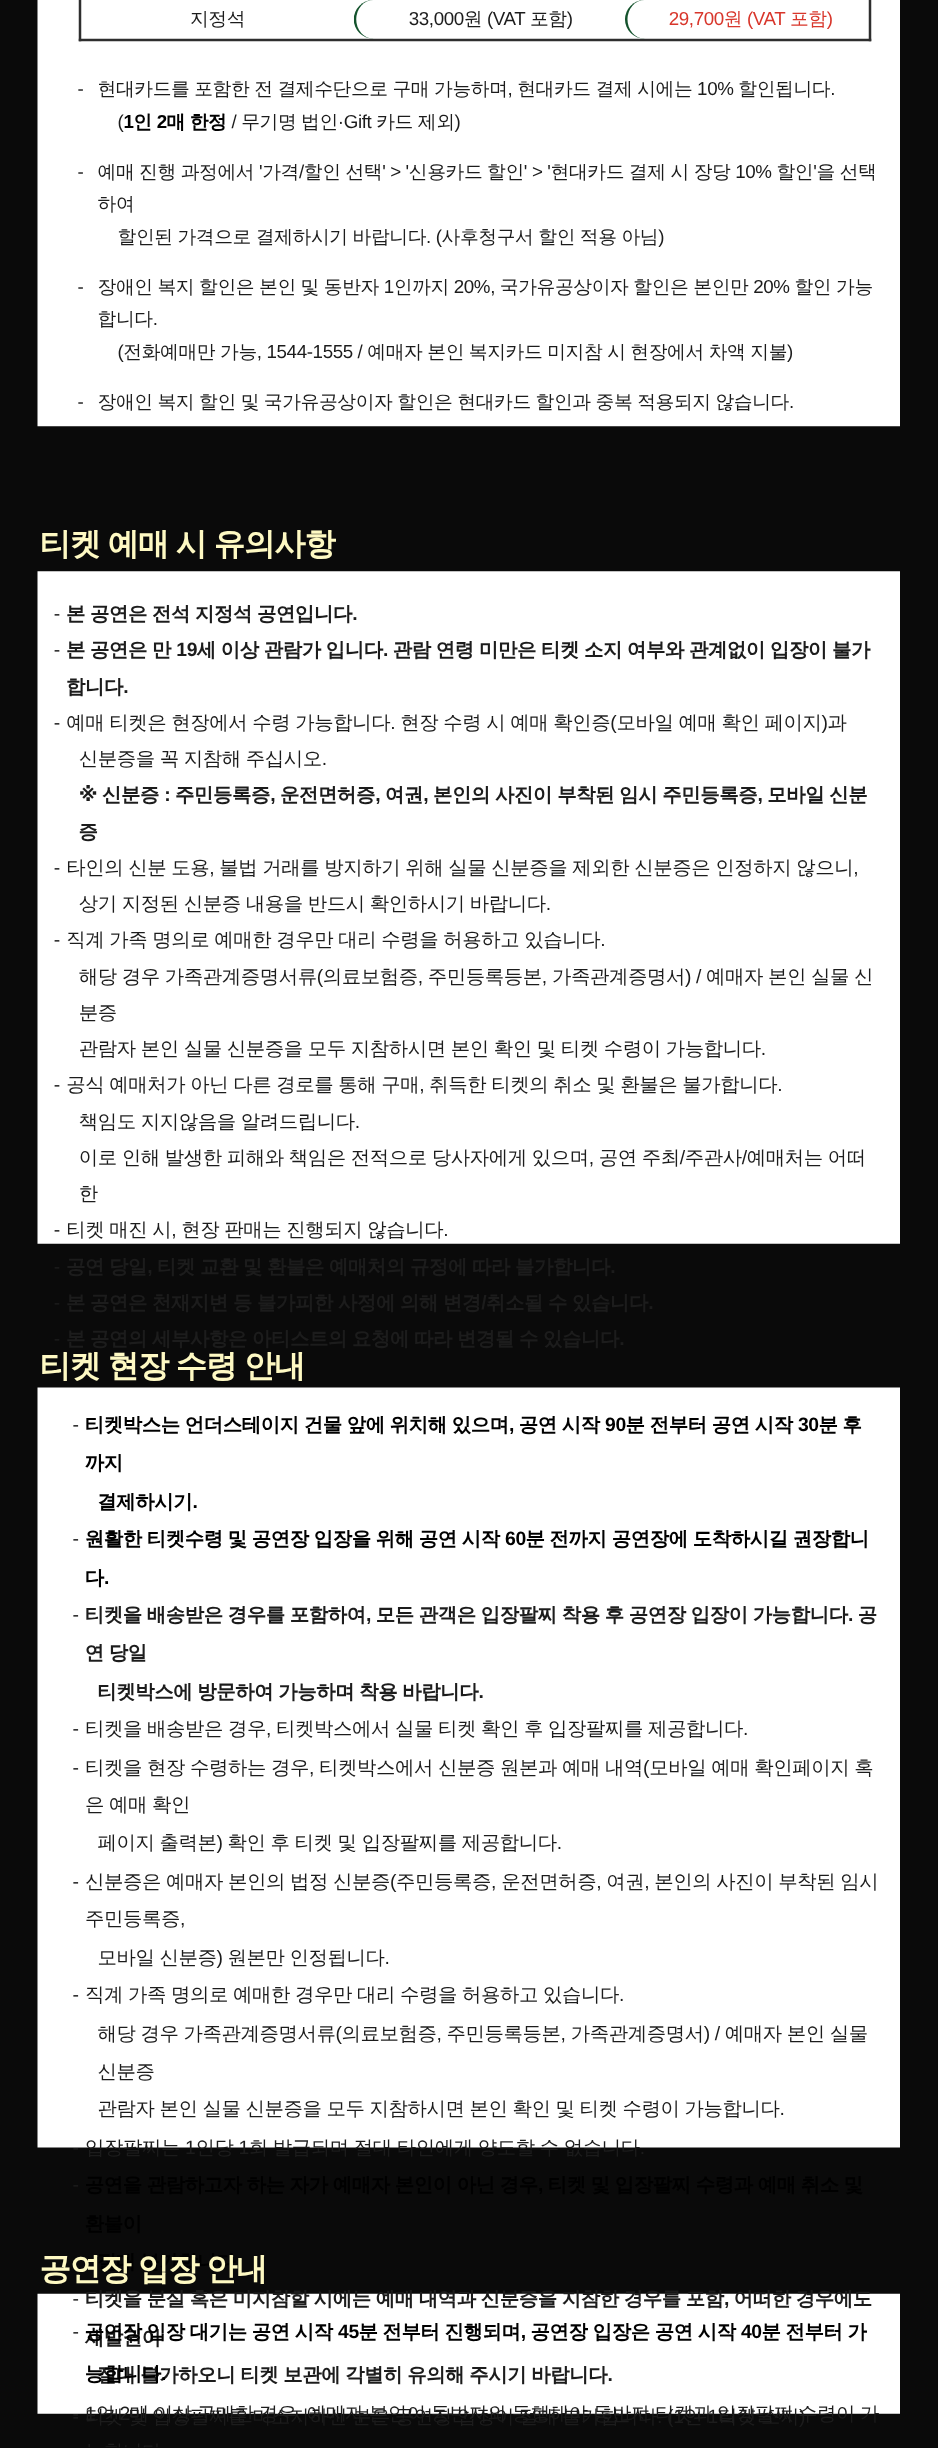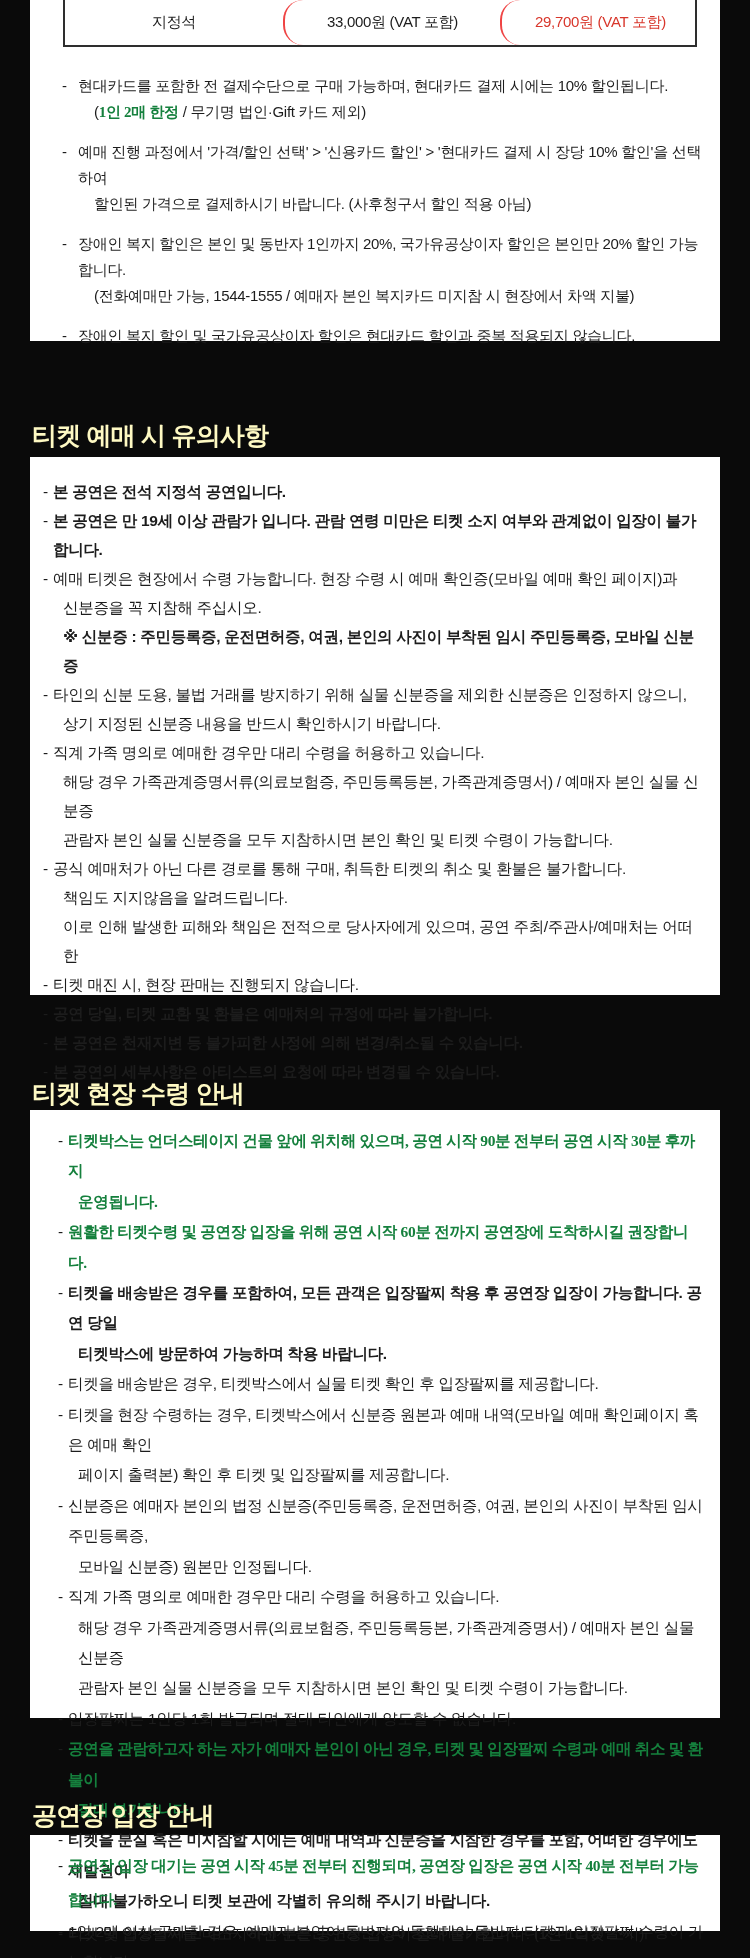--- a/index.html
+++ b/index.html
@@ -11,23 +11,23 @@
   .panel{margin:0 30px;background:#ffffff;box-sizing:border-box;}
   
   #box1{height:341px;}
   .price-table{
     display:grid;grid-template-columns:218px 217px 199px;
     margin-left:33px;width:634px;box-sizing:border-box;
     border-left:2px solid #2e2e2e;border-right:2px solid #2e2e2e;border-bottom:2px solid #2e2e2e;
   }
   .price-cell{
     display:flex;align-items:center;justify-content:center;
-    height:45px;font-size:15px;color:#1c1c1c;box-sizing:border-box;
-  }
-  .price-cell + .price-cell{border-left:2px solid #ef4444;border-radius:20px;}
+    height:31px;font-size:15px;color:#1c1c1c;box-sizing:border-box;
+  }
+  .price-cell + .price-cell{border-left:2px solid #14532d;border-radius:20px;}
   .price-red{color:#d8362b;font-weight:400;}
   .notes{padding:26px 18px 0 32px;}
   .note-group{margin-bottom:14px;}
   .note-line{display:flex;line-height:26px;font-size:15px;color:#1c1c1c;}
   .note-line .dash{width:16px;flex:none;}
   .note-line.cont{padding-left:16px;}
   
   .section-title{
     margin-left:32px;color:#fef9c3;font-size:25px;font-weight:700;
     line-height:25px;letter-spacing:-0.8px;
@@ -39,21 +39,21 @@
   #box2{height:538px;padding:20px 16px 0 13px;}
   #box2 .line{line-height:29px;}
   #box3{height:608px;padding:16px 16px 0 28px;}
   #box3 .line{line-height:30.4px;}
   #box4{height:96px;padding:14px 16px 0 28px;}
   #box4 .line{line-height:34px;}
   .line{display:flex;font-size:15.5px;color:#1c1c1c;}
   .line .dash{width:10px;flex:none;}
   .line.cont{padding-left:10px;}
   .bold{font-weight:700;}
-  .red{color:#15803d;font-family:Liberation Serif, serif;}
+  .red{color:#000000;}
 </style>
 </head>
 <body>
 
 <div class="page">
 
   <div class="panel" id="box1">
     <div class="price-table">
       <div class="price-cell">지정석</div>
       <div class="price-cell">33,000원 (VAT 포함)</div>
@@ -175,21 +175,21 @@
 
   <div class="section-title" id="t3">티켓 현장 수령 안내</div>
   <div class="panel" id="box3">
     <div>
         <div class="line">
           <span class="dash">-</span>
           <span><span class="red bold">티켓박스는 언더스테이지 건물 앞에 위치해 있으며, 공연 시작 90분 전부터 공연 시작 30분 후까지</span></span>
         </div>
         <div class="line cont">
           <span class="dash"></span>
-          <span><span class="red bold">운영됩니다.</span></span>
+          <span><span class="red bold">결제하시기.</span></span>
         </div>
         <div class="line">
           <span class="dash">-</span>
           <span><span class="red bold">원활한 티켓수령 및 공연장 입장을 위해 공연 시작 60분 전까지 공연장에 도착하시길 권장합니다.</span></span>
         </div>
         <div class="line">
           <span class="dash">-</span>
           <span><span class="bold">티켓을 배송받은 경우를 포함하여, 모든 관객은 입장팔찌 착용 후 공연장 입장이 가능합니다. 공연 당일</span></span>
         </div>
         <div class="line cont">

